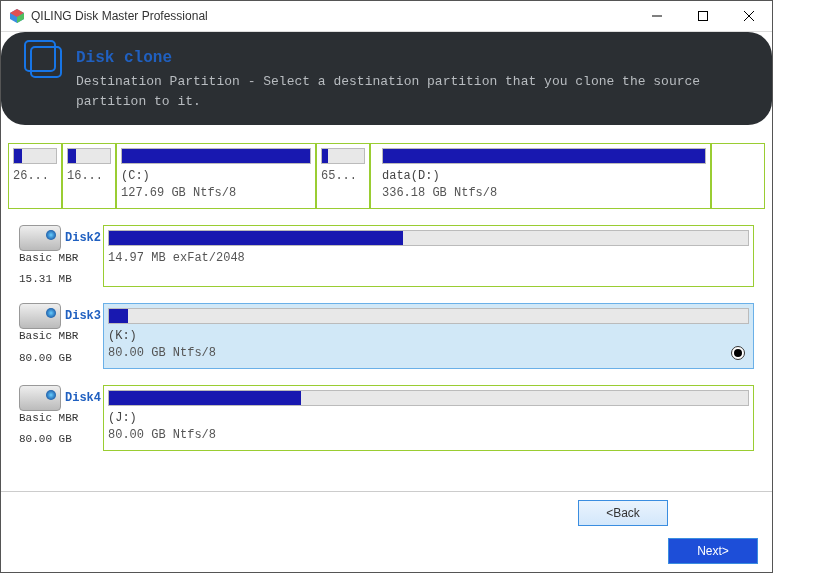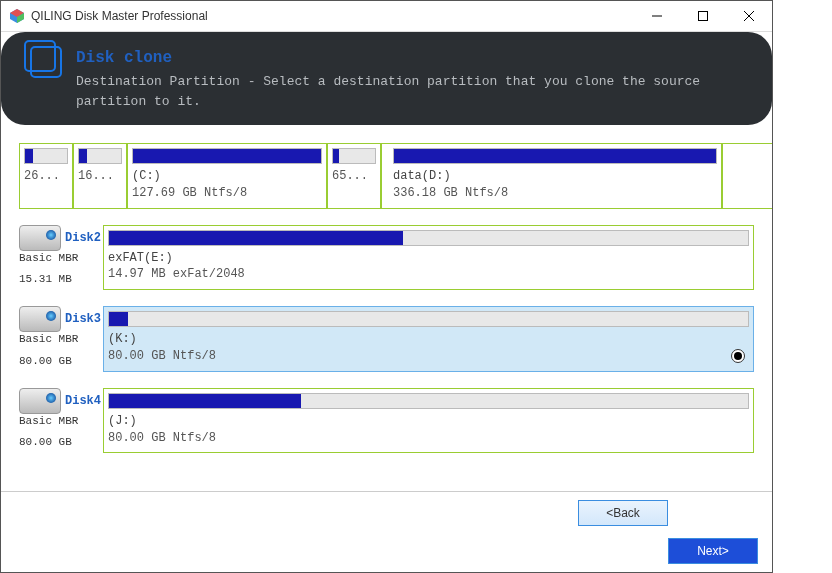--- a/index.html
+++ b/index.html
@@ -14,21 +14,21 @@
 .header-icon:before{content:"";position:absolute;left:-8px;top:-8px;width:28px;height:28px;border:2px solid #1775e6;border-radius:5px;}
 .header-text{font-size:13px;line-height:1.5;}
 .header-title{color:#2060c0;font-size:16px;font-weight:bold;margin-bottom:2px;}
 .content{flex:1;padding:18px 18px 0 18px;overflow:hidden;font-family:"Courier New",monospace;font-size:12px;}
 .disk-row{display:flex;margin-bottom:16px;}
 .disk-info{width:84px;flex-shrink:0;}
 .disk-icon{width:40px;height:24px;background:linear-gradient(#eee,#bbb);border-radius:4px;border:1px solid #999;margin-bottom:2px;position:relative;}
 .disk-icon:after{content:"";position:absolute;right:4px;top:4px;width:10px;height:10px;background:radial-gradient(#6cf,#038);border-radius:50%;}
 .disk-name{color:#2060c0;font-weight:bold;margin:-22px 0 0 46px;font-family:"Courier New",monospace;}
 .disk-meta{font-size:11px;line-height:1.4;margin-top:6px;}
-.part-strip{flex:1;display:flex;min-width:0;}
+.part-strip{flex:1;display:flex;min-width:0;justify-content:center;}
 .part{border:1px solid #9acd32;padding:4px 4px 6px 4px;display:flex;flex-direction:column;min-width:0;}
 .part.selected{background:#d1e8f7;border-color:#6ab0e8;}
 .bar{height:14px;background:#e8e8e8;border:1px solid #bbb;position:relative;margin-bottom:4px;}
 .bar-fill{position:absolute;left:0;top:0;bottom:0;background:#1818b0;}
 .part-label{color:#444;font-size:12px;white-space:nowrap;overflow:hidden;text-overflow:ellipsis;line-height:1.4;}
 .part-detail{color:#555;font-size:12px;white-space:nowrap;overflow:hidden;text-overflow:ellipsis;line-height:1.4;}
 .radio-dot{position:absolute;right:8px;bottom:8px;width:12px;height:12px;border:1px solid #333;border-radius:50%;background:#fff;}
 .radio-dot.on:after{content:"";position:absolute;left:2px;top:2px;width:8px;height:8px;background:#000;border-radius:50%;}
 .footer{border-top:1px solid #ccc;padding:8px 14px;display:flex;justify-content:flex-end;}
 .btn{width:88px;height:24px;border:1px solid #3a8de0;background:linear-gradient(#eaf3fd,#d3e7fb);font-size:12px;display:flex;align-items:center;justify-content:center;cursor:pointer;font-family:"Segoe UI",sans-serif;}
@@ -124,21 +124,20 @@
           <div class="disk-icon"></div>
           <div class="disk-name">Disk2</div>
           <div class="disk-meta">Basic MBR</div>
           <div class="disk-meta">15.31 MB</div>
         </div>
         <div class="part-strip">
           <div class="part" style="position: relative; flex: 1 1 0%;">
             <div class="bar">
               <div class="bar-fill" style="width: 46%;"></div>
             </div>
-            <div class="part-label">exFAT(E:)</div>
             <div class="part-detail">14.97 MB exFat/2048</div>
           </div>
         </div>
       </div>
       <div class="disk-row">
         <div class="disk-info">
           <div class="disk-icon"></div>
           <div class="disk-name">Disk3</div>
           <div class="disk-meta">Basic MBR</div>
           <div class="disk-meta">80.00 GB</div>

